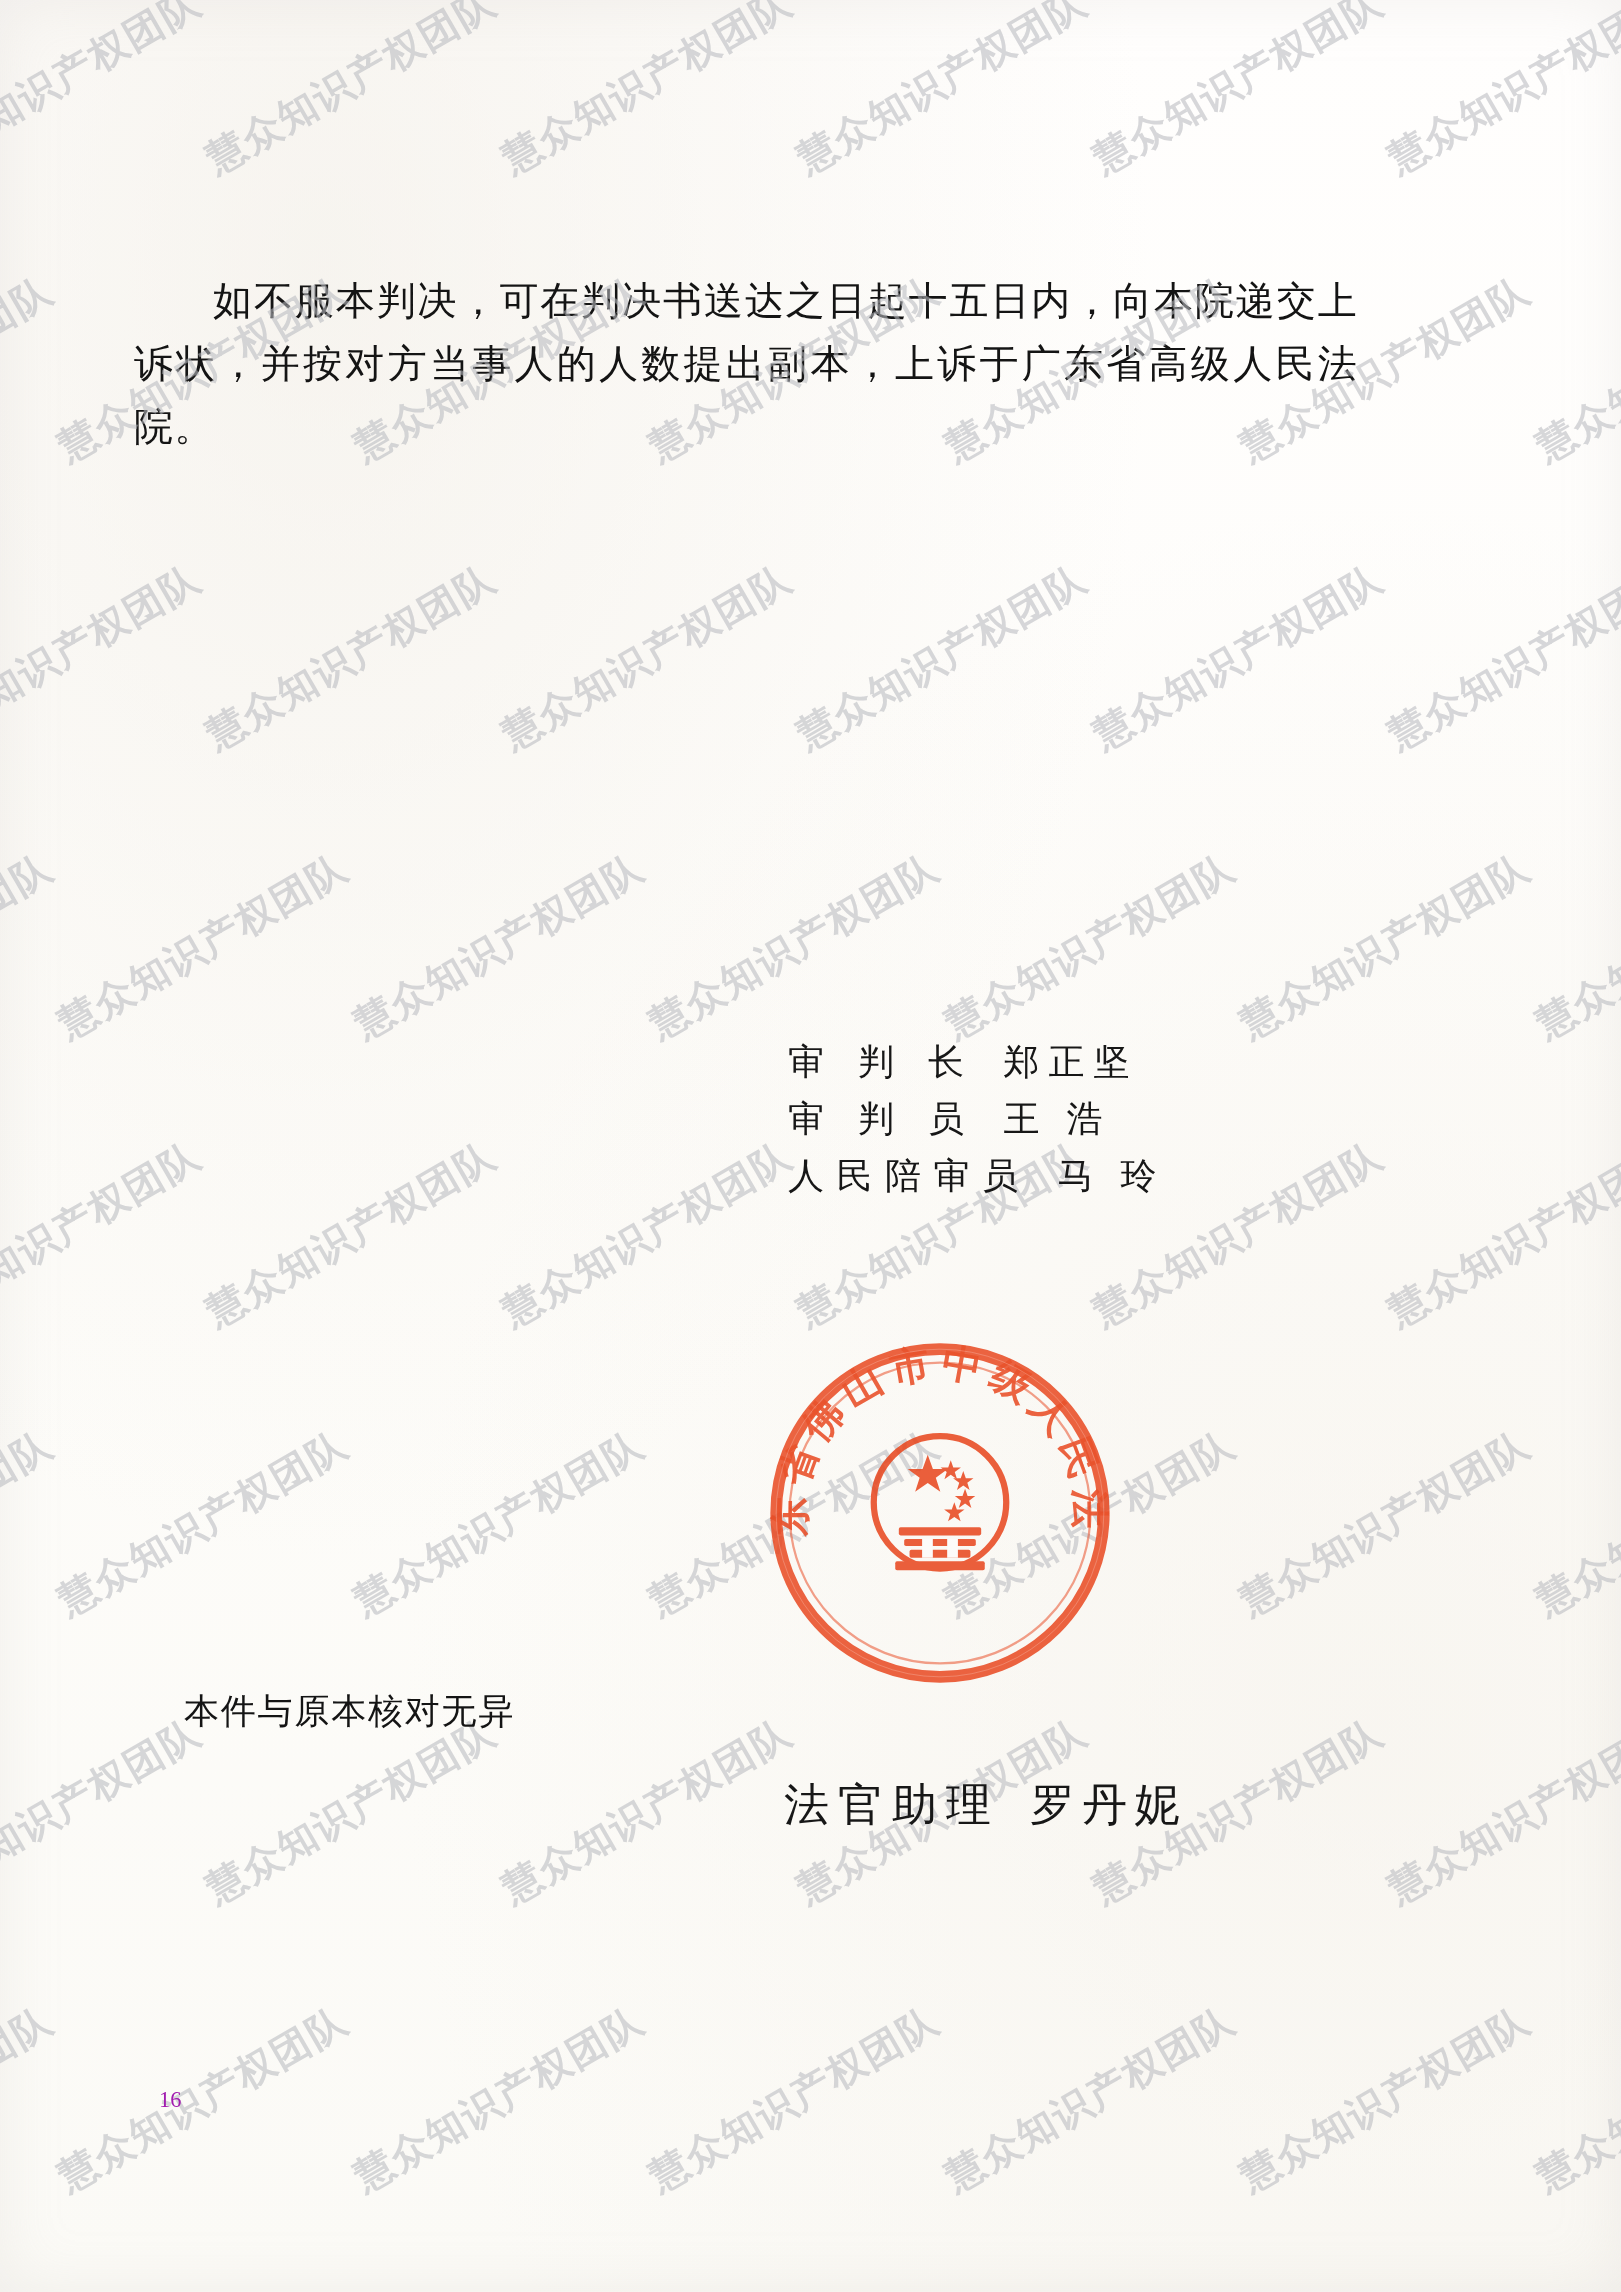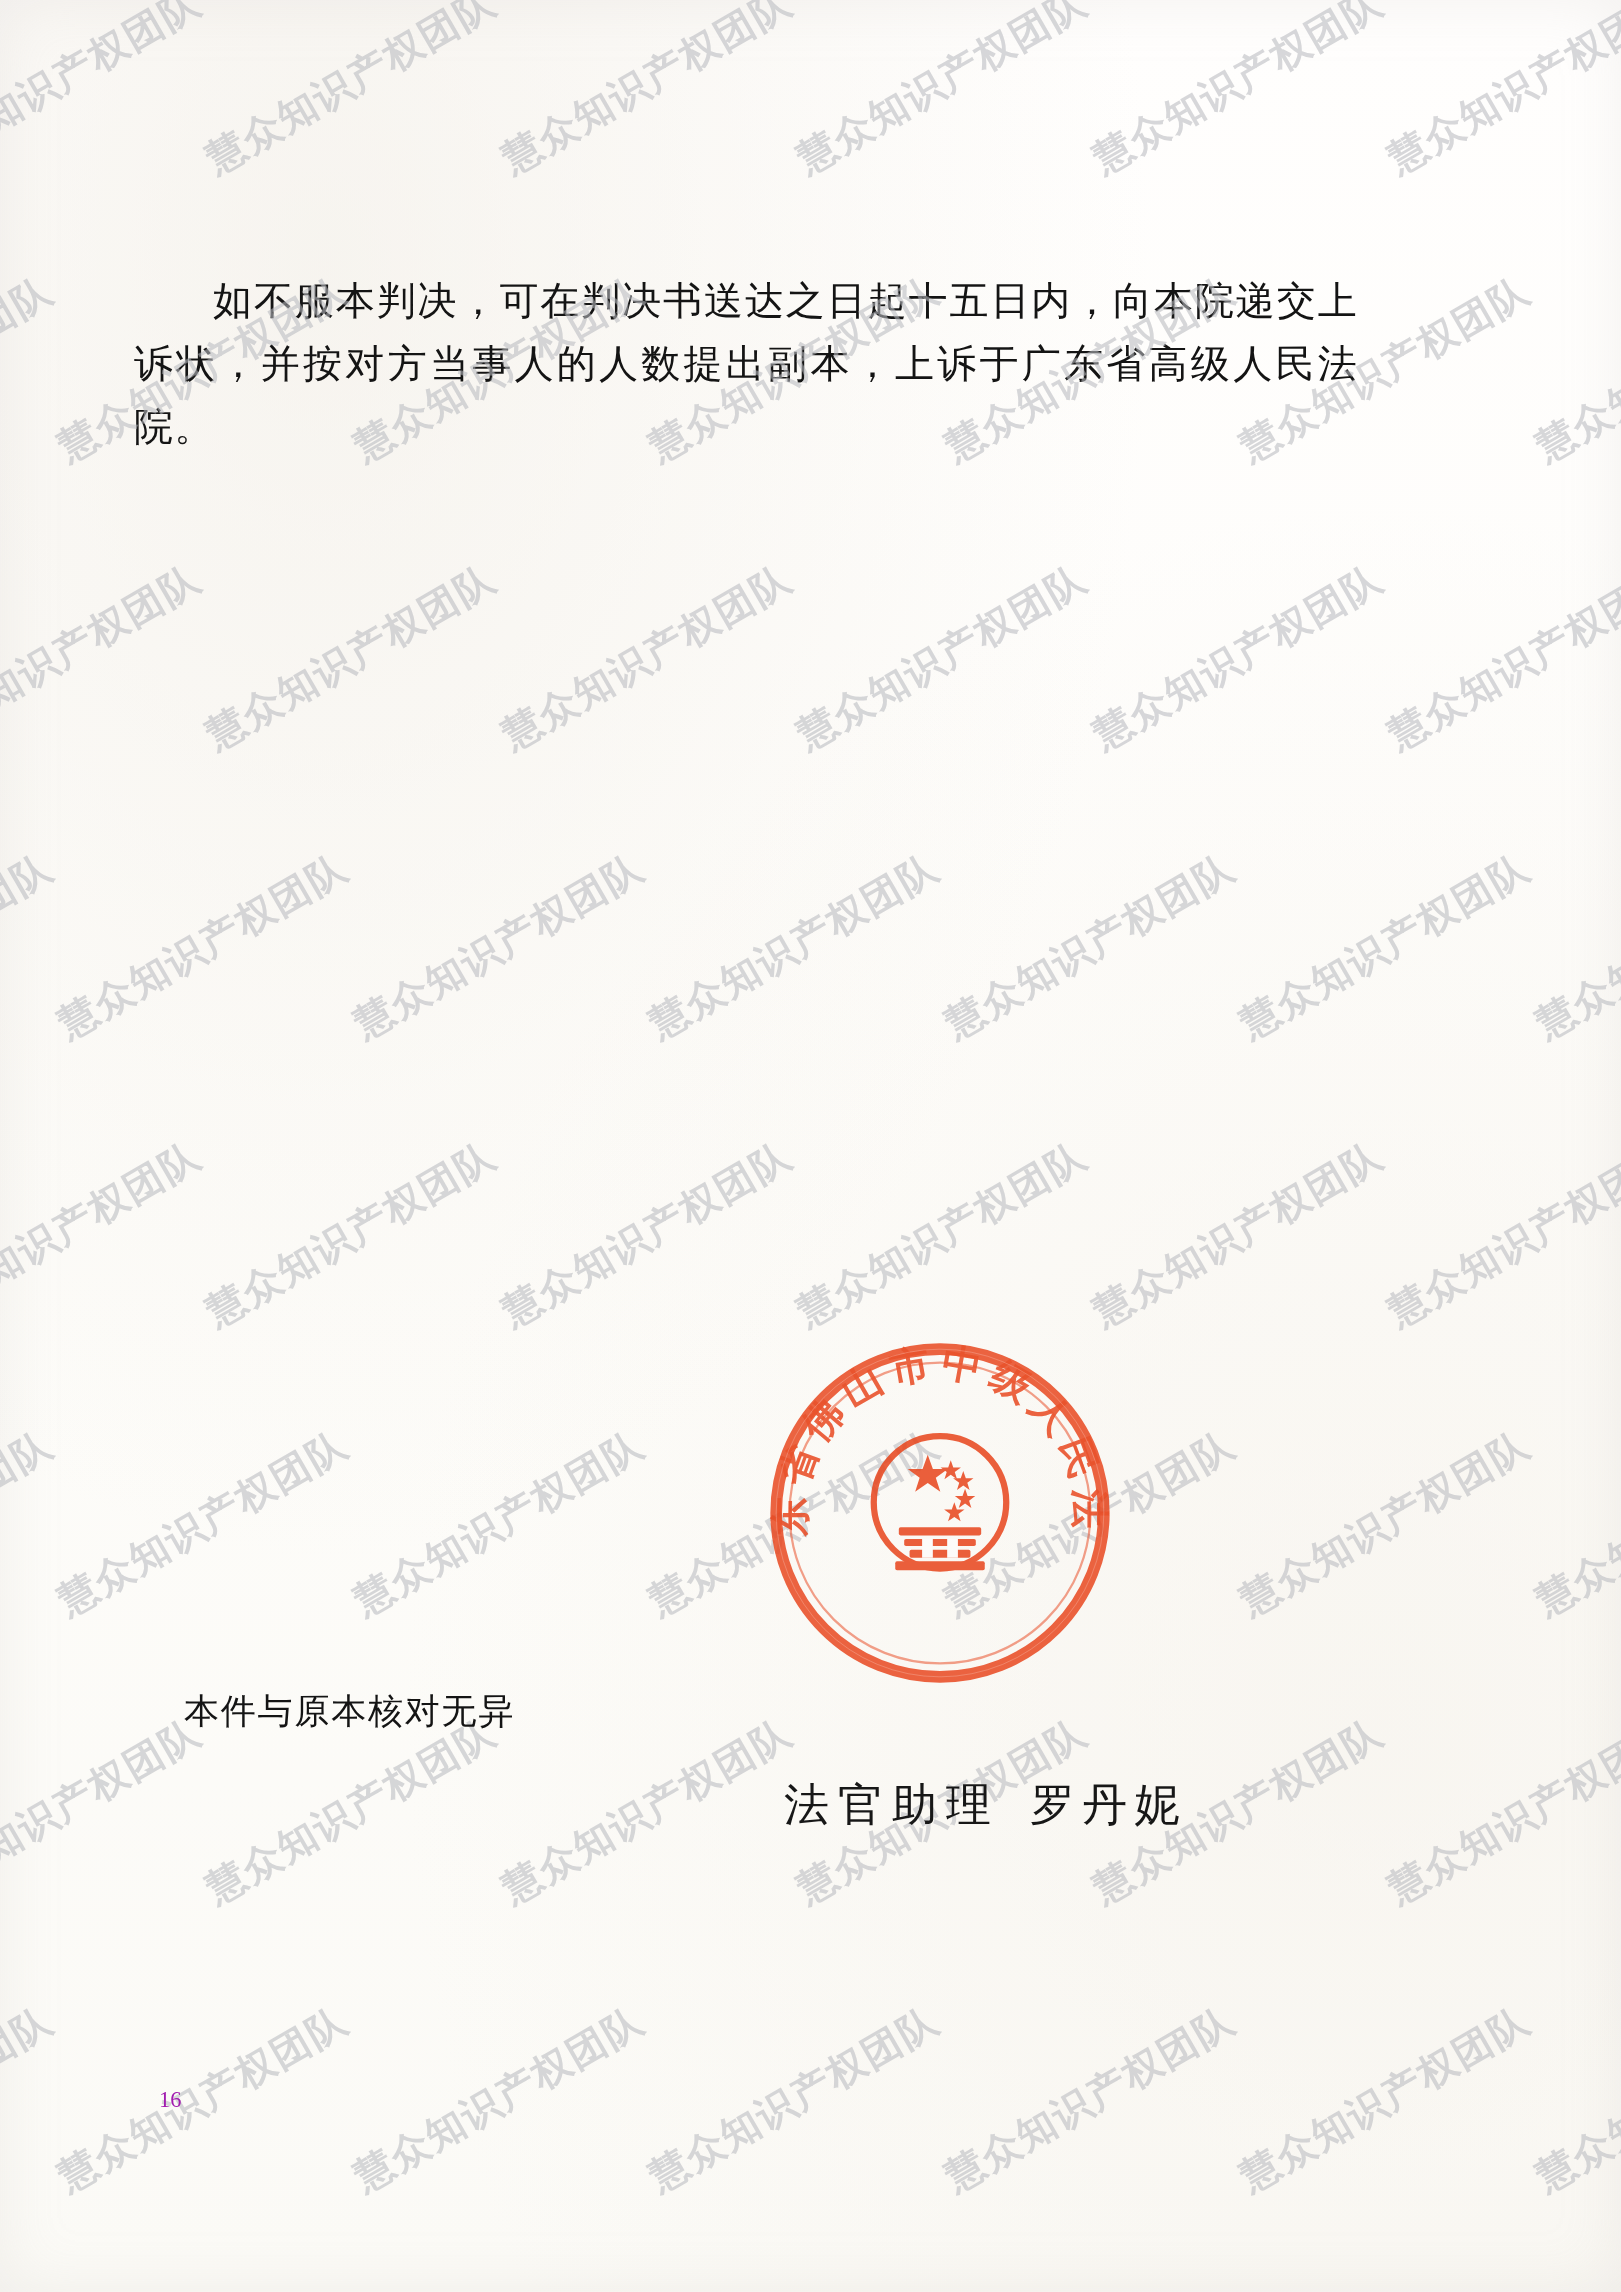--- a/index.html
+++ b/index.html
@@ -178,20 +178,31 @@
 <body>
 
 <div class="page">
   <div class="paper-tint"></div>
   <div class="edge-shadow"></div>
 
   <div class="doc-body">
     <p class="para indent">如不服本判决，可在判决书送达之日起十五日内，向本院递交上诉状，并按对方当事人的人数提出副本，上诉于广东省高级人民法院。</p>
   </div>
 
+  <div class="sig-block">
+    <div class="sig-line">
+      <span class="sig-role">审 判 长</span><span class="sig-name">郑正坚</span>
+    </div>
+    <div class="sig-line">
+      <span class="sig-role">审 判 员</span><span class="sig-name">王 浩</span>
+    </div>
+    <div class="sig-line">
+      <span class="sig-role">人民陪审员</span><span class="sig-name">马 玲</span>
+    </div>
+  </div>
 
   <svg class="seal" viewBox="0 0 420 420">
     <defs>
       <path id="sealArcTop" d="M 58,210 A 152,152 0 0 1 362,210"></path>
       <path id="sealArcBottom" d="M 78,210 A 132,132 0 0 0 342,210"></path>
     </defs>
     <circle cx="210" cy="210" r="183" fill="none" stroke="#e8441b" stroke-width="13" opacity="0.9"></circle>
     <circle cx="210" cy="210" r="168" fill="none" stroke="#e8441b" stroke-width="2.5" opacity="0.55"></circle>
     <text font-family="'Liberation Serif', serif" font-size="44" font-weight="700" fill="#e8441b" letter-spacing="9" opacity="0.9">
       <textPath href="#sealArcTop" startOffset="50%" text-anchor="middle">广东省佛山市中级人民法院</textPath>

